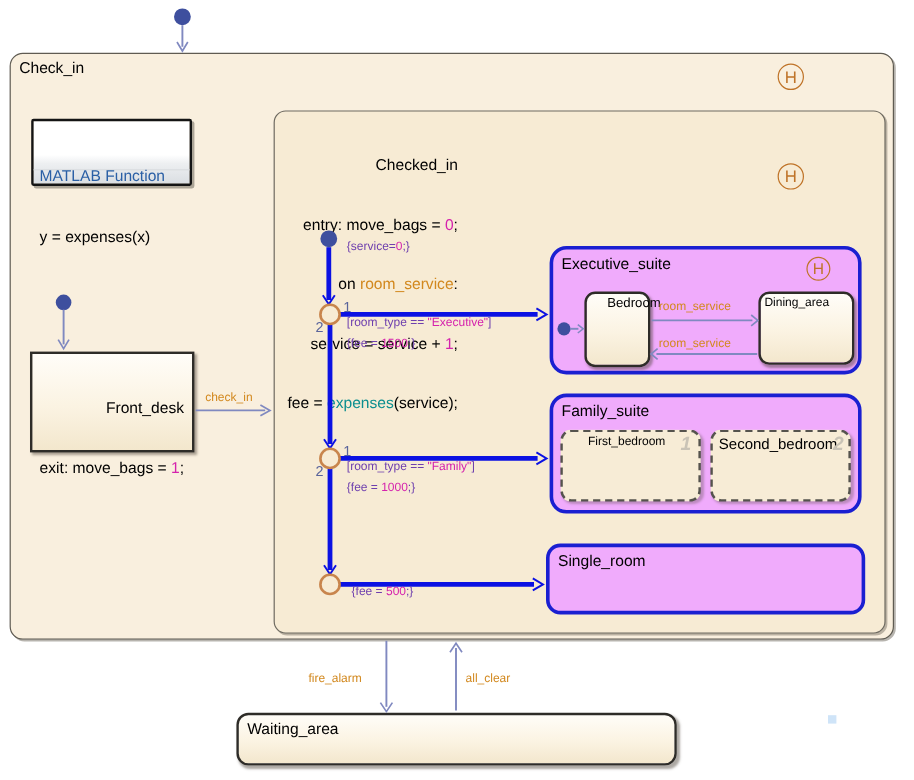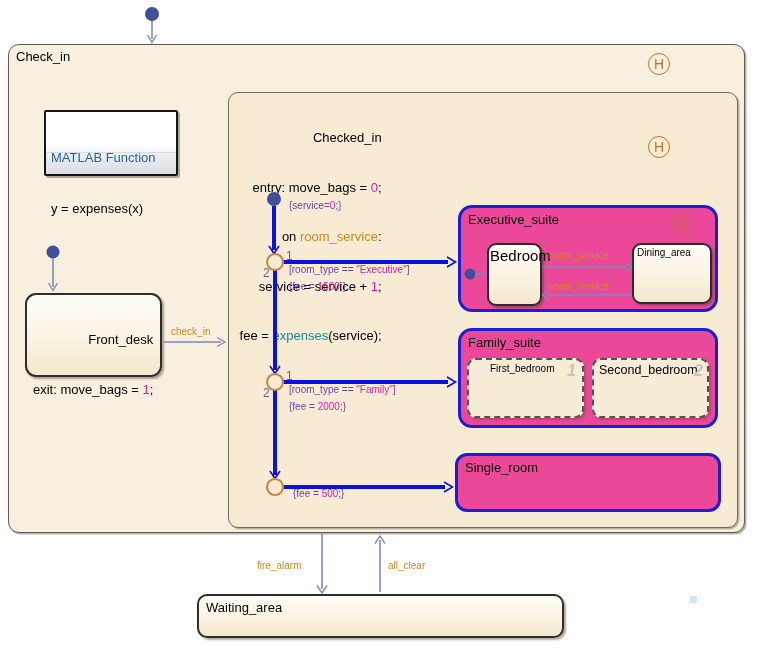--- a/index.html
+++ b/index.html
@@ -8,21 +8,21 @@
   .abs{position:absolute;box-sizing:border-box;}
 
   
   .superstate{background:#f9efde;border:1.6px solid #5f5b52;border-radius:11px;
               box-shadow:1.5px 1.5px 0 rgba(95,88,75,.45);}
   .substate-cream{background:#f7ebd4;border:1.4px solid #6e6a60;border-radius:10px;
               box-shadow:1.5px 1.5px 0 rgba(95,88,75,.4);}
   .state-title{position:absolute;left:7px;top:4px;white-space:pre;}
 
   
-  .suite{background:#ec4899;border:3px solid #1a1fd1;border-radius:14px;}
+  .suite{background:#f0abfc;border:3px solid #1a1fd1;border-radius:14px;}
 
   
   .leaf{background:linear-gradient(180deg,#fffdf8 0%,#fbf3e2 55%,#f3e7cd 100%);
         border:2px solid #2e2c28;border-radius:9px;box-shadow:2px 2px 2px rgba(70,62,50,.45);}
   .dashed{background:#f7ecd6;border:2px dashed #55534d;border-radius:9px;
           box-shadow:2px 2px 2px rgba(70,62,50,.3);}
 
   .code{white-space:pre;line-height:16.5px;text-align:right;}
   .num{color:#d522ad;}
   .str{color:#d522ad;}
@@ -52,21 +52,21 @@
 </style>
 </head>
 <body>
 
 <div class="stage">
 
   <div class="abs superstate" style="left:8px;top:44px;width:737px;height:489px;">
     <div class="state-title">Check_in</div>
   </div>
 
-  <div class="abs mlb" style="left:26px;top:110px;width:134px;height:66px;margin-left:18px;">
+  <div class="abs mlb" style="left:26px;top:99px;width:134px;height:56px;">
     <div class="mlb-sep"></div>
     <div class="mlb-text">
       <div class="mlb-title">MATLAB Function</div>
       <div>y = expenses(x)</div>
     </div>
   </div>
 
   <div class="abs substate-cream" style="left:228px;top:92px;width:510px;height:436px;">
     <div class="code" style="position:absolute;left:7px;top:4px;">
       <div>Checked_in</div>
@@ -74,21 +74,21 @@
       <div><span>on </span><span class="evt">room_service</span><span>:</span></div>
       <div><span> service = service + </span><span class="num">1</span><span>;</span></div>
       <div><span> fee = </span><span class="fn">expenses</span><span>(service);</span></div>
     </div>
   </div>
 
   <div class="abs suite" style="left:458px;top:205px;width:260px;height:107px;">
     <div class="state-title">Executive_suite</div>
   </div>
   <div class="abs leaf" style="left:487px;top:243px;width:55px;height:63px;">
-    <div class="state-title" style="left:1px;top:2px;font-size:15px;">Bedroom</div>
+    <div class="state-title" style="left:17px;top:2px;font-size:11px;">Bedroom</div>
   </div>
   <div class="abs leaf" style="left:632px;top:243px;width:80px;height:61px;">
     <div class="state-title" style="left:3px;top:2px;font-size:10px;">Dining_area</div>
   </div>
 
   <div class="abs suite" style="left:458px;top:328px;width:260px;height:100px;">
     <div class="state-title">Family_suite</div>
   </div>
   <div class="abs dashed" style="left:467px;top:358px;width:117px;height:60px;">
     <div class="state-title" style="left:21px;top:3px;font-size:10px;text-align:right;">First_bedroom</div>
@@ -96,21 +96,21 @@
   </div>
   <div class="abs dashed" style="left:592px;top:358px;width:117px;height:60px;">
     <div class="state-title" style="left:5px;top:3px;font-size:12.5px;">Second_bedroom</div>
     <div class="badge-num" style="right:4px;top:2px;">2</div>
   </div>
 
   <div class="abs suite" style="left:455px;top:453px;width:266px;height:59px;border-radius:12px;">
     <div class="state-title">Single_room</div>
   </div>
 
-  <div class="abs leaf" style="left:25px;top:293px;width:137px;height:84px;border-radius:11px;">
+  <div class="abs leaf" style="left:25px;top:293px;width:137px;height:84px;border-radius:0;">
     <div class="code" style="position:absolute;left:6px;top:4px;">
       <div>Front_desk</div>
       <div><span>exit: move_bags = </span><span class="num">1</span><span>;</span></div>
     </div>
   </div>
 
   <div class="abs leaf" style="left:197px;top:594px;width:367px;height:44px;border-radius:10px;">
     <div class="state-title">Waiting_area</div>
   </div>
 
@@ -198,21 +198,21 @@
   <div class="jnum" style="left:286px;top:249px;">1</div>
   <div class="jnum" style="left:263px;top:266px;">2</div>
 
   <div class="tlabel cond" style="left:289px;top:264px;"><span>[room_type == </span><span class="str">"Executive"</span><span>]</span></div>
   <div class="tlabel cond" style="left:289px;top:281px;"><span>{fee = </span><span class="num">1500</span><span>;}</span></div>
 
   <div class="jnum" style="left:286px;top:369px;">1</div>
   <div class="jnum" style="left:263px;top:386px;">2</div>
 
   <div class="tlabel cond" style="left:289px;top:384px;"><span>[room_type == </span><span class="str">"Family"</span><span>]</span></div>
-  <div class="tlabel cond" style="left:289px;top:401px;"><span>{fee = </span><span class="num">2000</span><span>;}</span></div>
+  <div class="tlabel cond" style="left:289px;top:401px;"><span>{fee = </span><span class="num">1000</span><span>;}</span></div>
 
   <div class="tlabel cond" style="left:293px;top:488px;"><span>{fee = </span><span class="num">500</span><span>;}</span></div>
 
   <div class="tlabel orange" style="left:171px;top:326px;">check_in</div>
   <div class="tlabel orange" style="left:549px;top:250px;">room_service</div>
   <div class="tlabel orange" style="left:549px;top:281px;">room_service</div>
   <div class="tlabel orange" style="left:257px;top:560px;">fire_alarm</div>
   <div class="tlabel orange" style="left:388px;top:560px;">all_clear</div>
 
   <div class="abs artifact" style="left:690px;top:596px;width:7px;height:7px;"></div>

